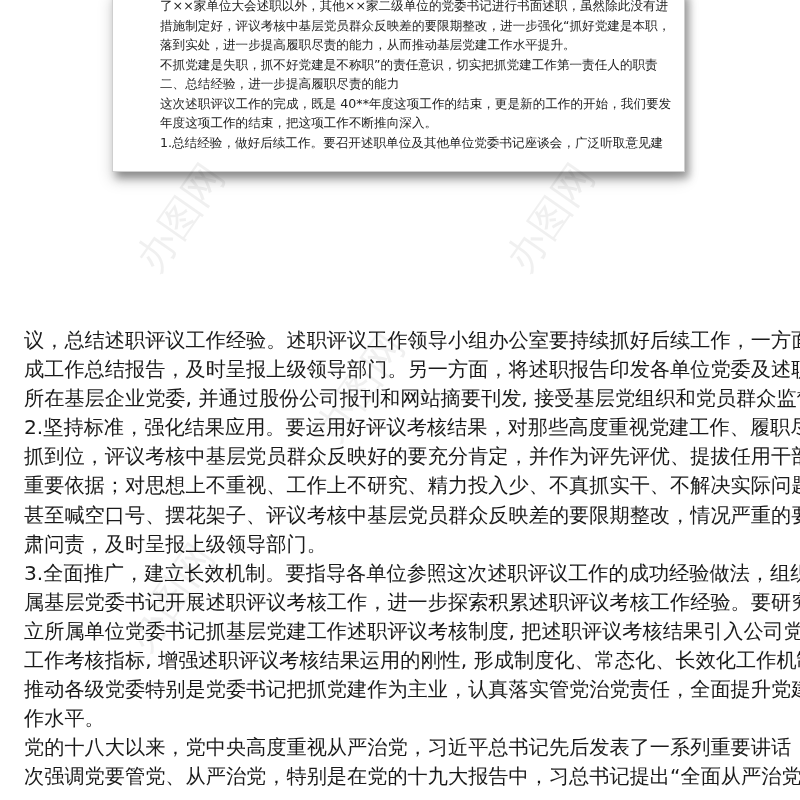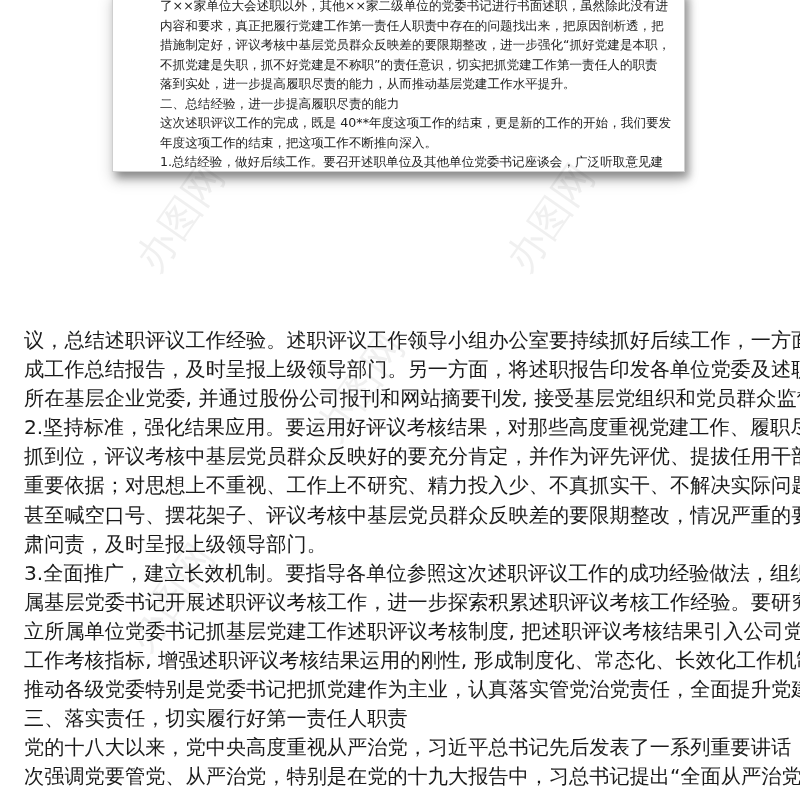--- a/index.html
+++ b/index.html
@@ -33,24 +33,23 @@
     transform: rotate(-55deg); pointer-events: none; white-space: nowrap;
     font-family: "DejaVu Sans", sans-serif;
   }
 </style>
 </head>
 <body>
 
 <div class="card">
   <div class="card-text">
     <div>了××家单位大会述职以外，其他××家二级单位的党委书记进行书面述职，虽然除此没有进</div>
-    <div>内容和要求，真正把履行党建工作第一责任人职责中存在的问题找出来，把原因剖析透，把</div>
     <div>措施制定好，评议考核中基层党员群众反映差的要限期整改，进一步强化“抓好党建是本职，</div>
+    <div>落到实处，进一步提高履职尽责的能力，从而推动基层党建工作水平提升。</div>
     <div>不抓党建是失职，抓不好党建是不称职”的责任意识，切实把抓党建工作第一责任人的职责</div>
-    <div>落到实处，进一步提高履职尽责的能力，从而推动基层党建工作水平提升。</div>
     <div>二、总结经验，进一步提高履职尽责的能力</div>
     <div>这次述职评议工作的完成，既是 40**年度这项工作的结束，更是新的工作的开始，我们要发</div>
     <div>年度这项工作的结束，把这项工作不断推向深入。</div>
     <div>1.总结经验，做好后续工作。要召开述职单位及其他单位党委书记座谈会，广泛听取意见建</div>
   </div>
 </div>
 
 <div class="wm" style="left:120px; top:190px;">办图网</div>
 <div class="wm" style="left:490px; top:190px;">办图网</div>
 <div class="wm" style="left:300px; top:360px;">办图网</div>
@@ -63,16 +62,16 @@
   <div>2.坚持标准，强化结果应用。要运用好评议考核结果，对那些高度重视党建工作、履职尽责</div>
   <div>抓到位，评议考核中基层党员群众反映好的要充分肯定，并作为评先评优、提拔任用干部的</div>
   <div>重要依据；对思想上不重视、工作上不研究、精力投入少、不真抓实干、不解决实际问题，</div>
   <div>甚至喊空口号、摆花架子、评议考核中基层党员群众反映差的要限期整改，情况严重的要严</div>
   <div>肃问责，及时呈报上级领导部门。</div>
   <div>3.全面推广，建立长效机制。要指导各单位参照这次述职评议工作的成功经验做法，组织所</div>
   <div>属基层党委书记开展述职评议考核工作，进一步探索积累述职评议考核工作经验。要研究建</div>
   <div>立所属单位党委书记抓基层党建工作述职评议考核制度, 把述职评议考核结果引入公司党建</div>
   <div>工作考核指标, 增强述职评议考核结果运用的刚性, 形成制度化、常态化、长效化工作机制,</div>
   <div>推动各级党委特别是党委书记把抓党建作为主业，认真落实管党治党责任，全面提升党建工</div>
-  <div>三、落实责任，切实履行好第一责任人职责</div>
+  <div>作水平。</div>
   <div>党的十八大以来，党中央高度重视从严治党，习近平总书记先后发表了一系列重要讲话，多</div>
   <div>次强调党要管党、从严治党，特别是在党的十九大报告中，习总书记提出“全面从严治党永</div>
 </div>
 
 </body></html>

